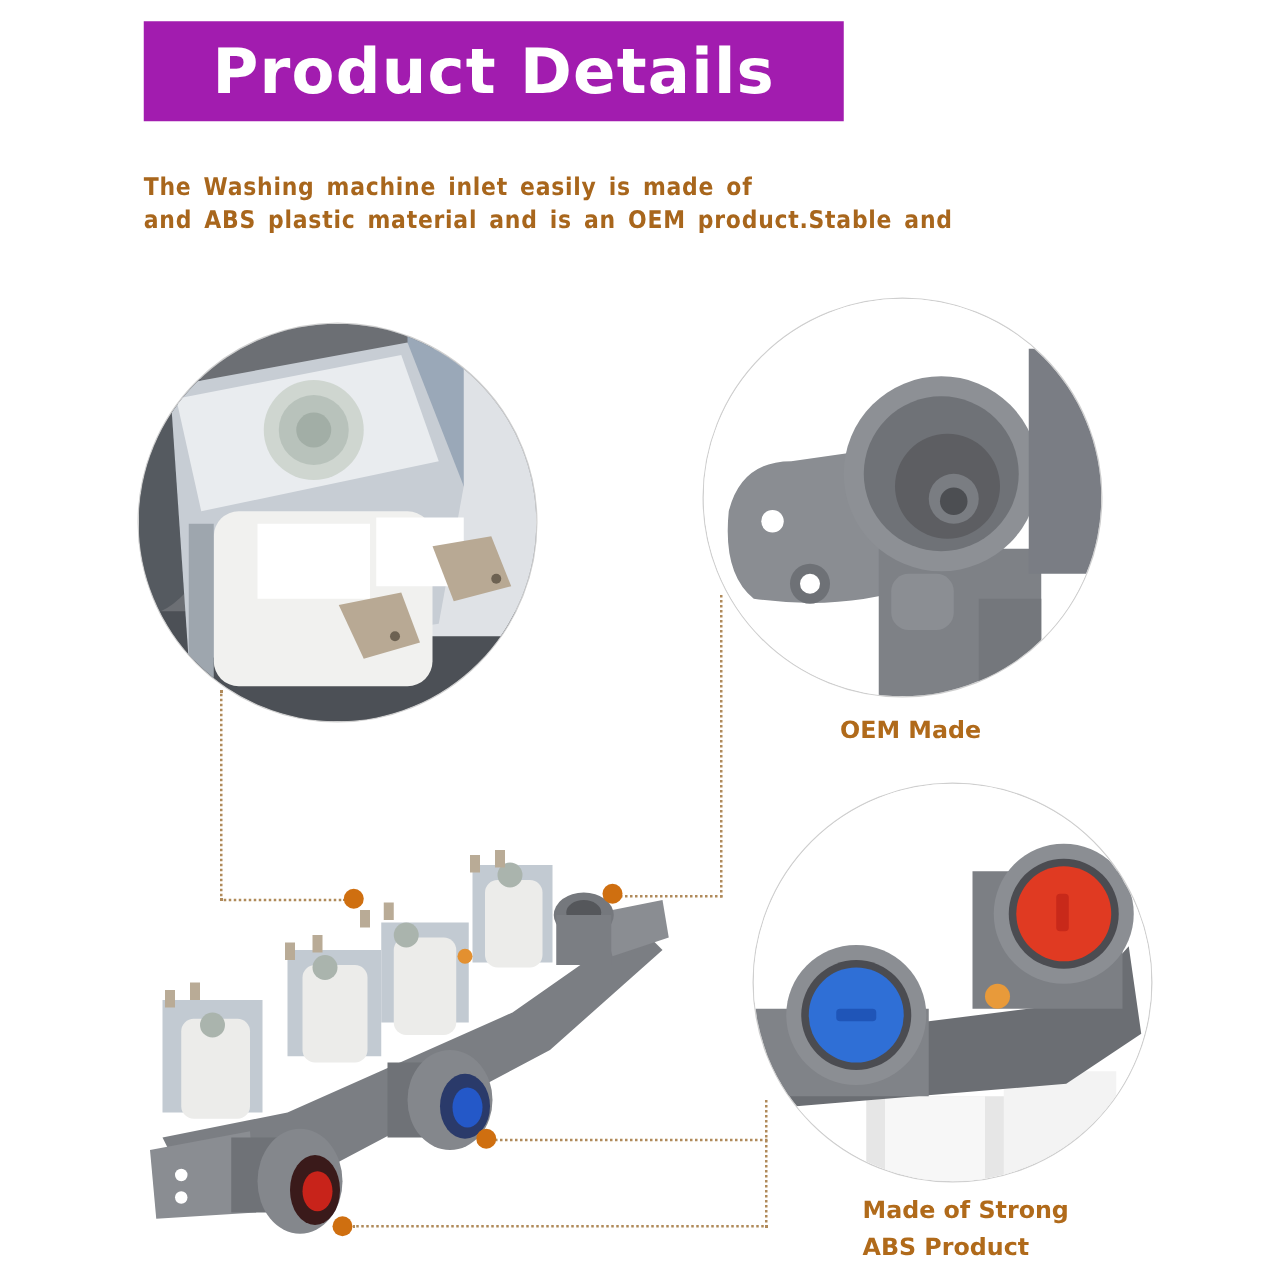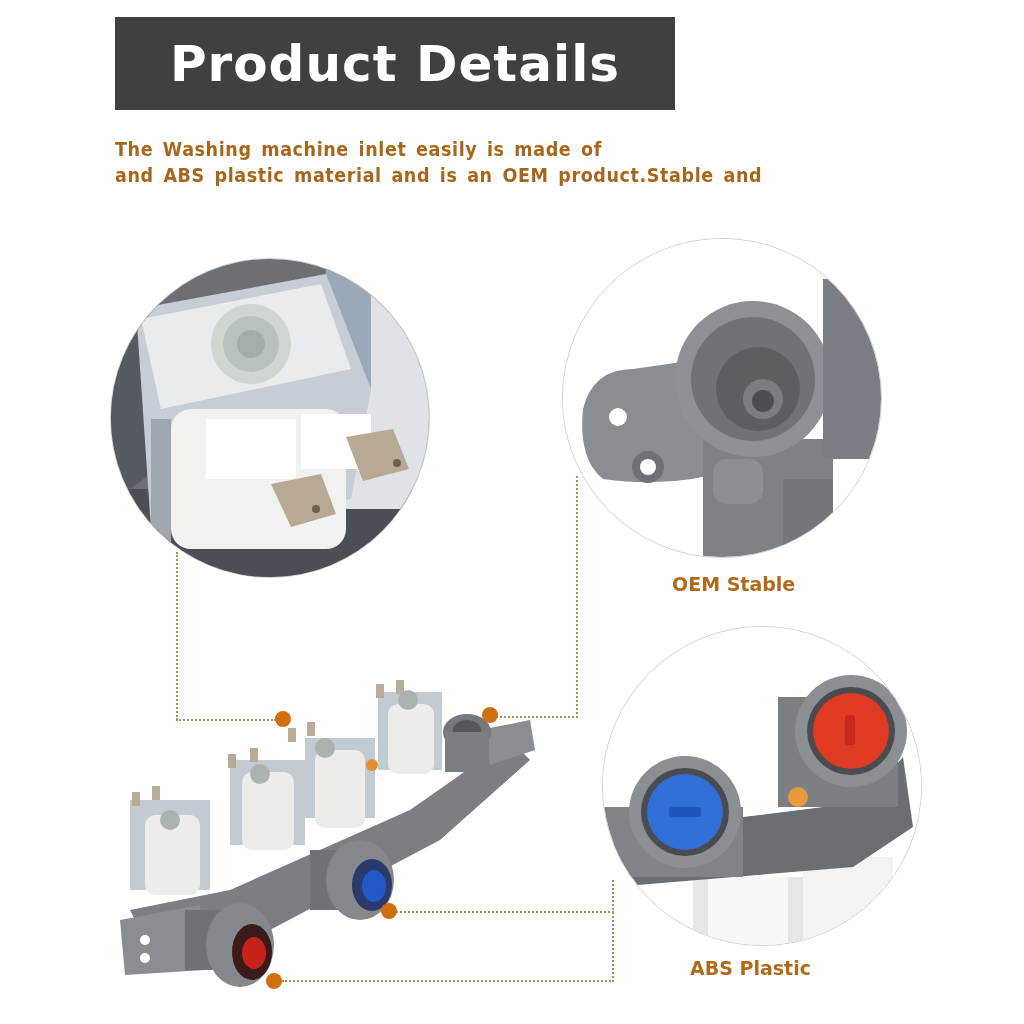--- a/index.html
+++ b/index.html
@@ -1,17 +1,17 @@
 <!DOCTYPE html>
 <html><head>
 <meta charset="utf-8">
 <style>
   html, body { margin: 0; padding: 0; background: #ffffff; }
   body { width: 1024px; height: 1024px; position: relative; overflow: hidden; font-family: "DejaVu Sans", sans-serif; }
-  .banner { position: absolute; left: 115px; top: 17px; width: 560px; height: 93px; background: #404040; display: flex; align-items: center; justify-content: center; text-align: right; }
+  .banner { position: absolute; left: 115px; top: 17px; width: 560px; height: 80px; background: #a21caf; display: flex; align-items: center; justify-content: center; text-align: right; }
   .banner-title { color: #ffffff; font-family: "DejaVu Sans", sans-serif; font-weight: bold; font-size: 50px; letter-spacing: 1px; }
   .desc { position: absolute; left: 115px; top: 137px; width: 780px; color: #a8661c; font-family: "DejaVu Sans Condensed", "DejaVu Sans", sans-serif; font-weight: bold; font-size: 19.5px; line-height: 26px; letter-spacing: 0.6px; word-spacing: 3px; }
   .desc div { white-space: nowrap; }
   .label { position: absolute; color: #b06a1a; font-family: "DejaVu Sans", sans-serif; font-weight: bold; font-size: 19px; line-height: 30px; }
   .circle { position: absolute; border-radius: 50%; border: 1px solid #cfcfcf; overflow: hidden; background: #ffffff; }
   .hline { position: absolute; height: 0; border-top: 2px dotted #b08a5a; }
   .vline { position: absolute; width: 0; border-left: 2px dotted #b08a5a; }
   .dot { position: absolute; width: 16px; height: 16px; border-radius: 50%; background: #cf6f10; }
   svg { display: block; }
 </style>
@@ -154,18 +154,19 @@
 
 <div class="hline" style="left:282px; top:980px; width:332px;"></div>
 <div class="dot" style="left:266px; top:973px;"></div>
 
 <div class="vline" style="left:612px; top:880px; height:102px;"></div>
 
 <div class="label" style="left:190px; top:586px;">
 </div>
 
 <div class="label" style="left:672px; top:569px;">
-  <div>OEM Stable</div>
+  <div>OEM Made</div>
 </div>
 
 <div class="label" style="left:690px; top:953px;">
-  <div>ABS Plastic</div>
+  <div>Made of Strong</div>
+  <div>ABS Product</div>
 </div>
 
 </body></html>

